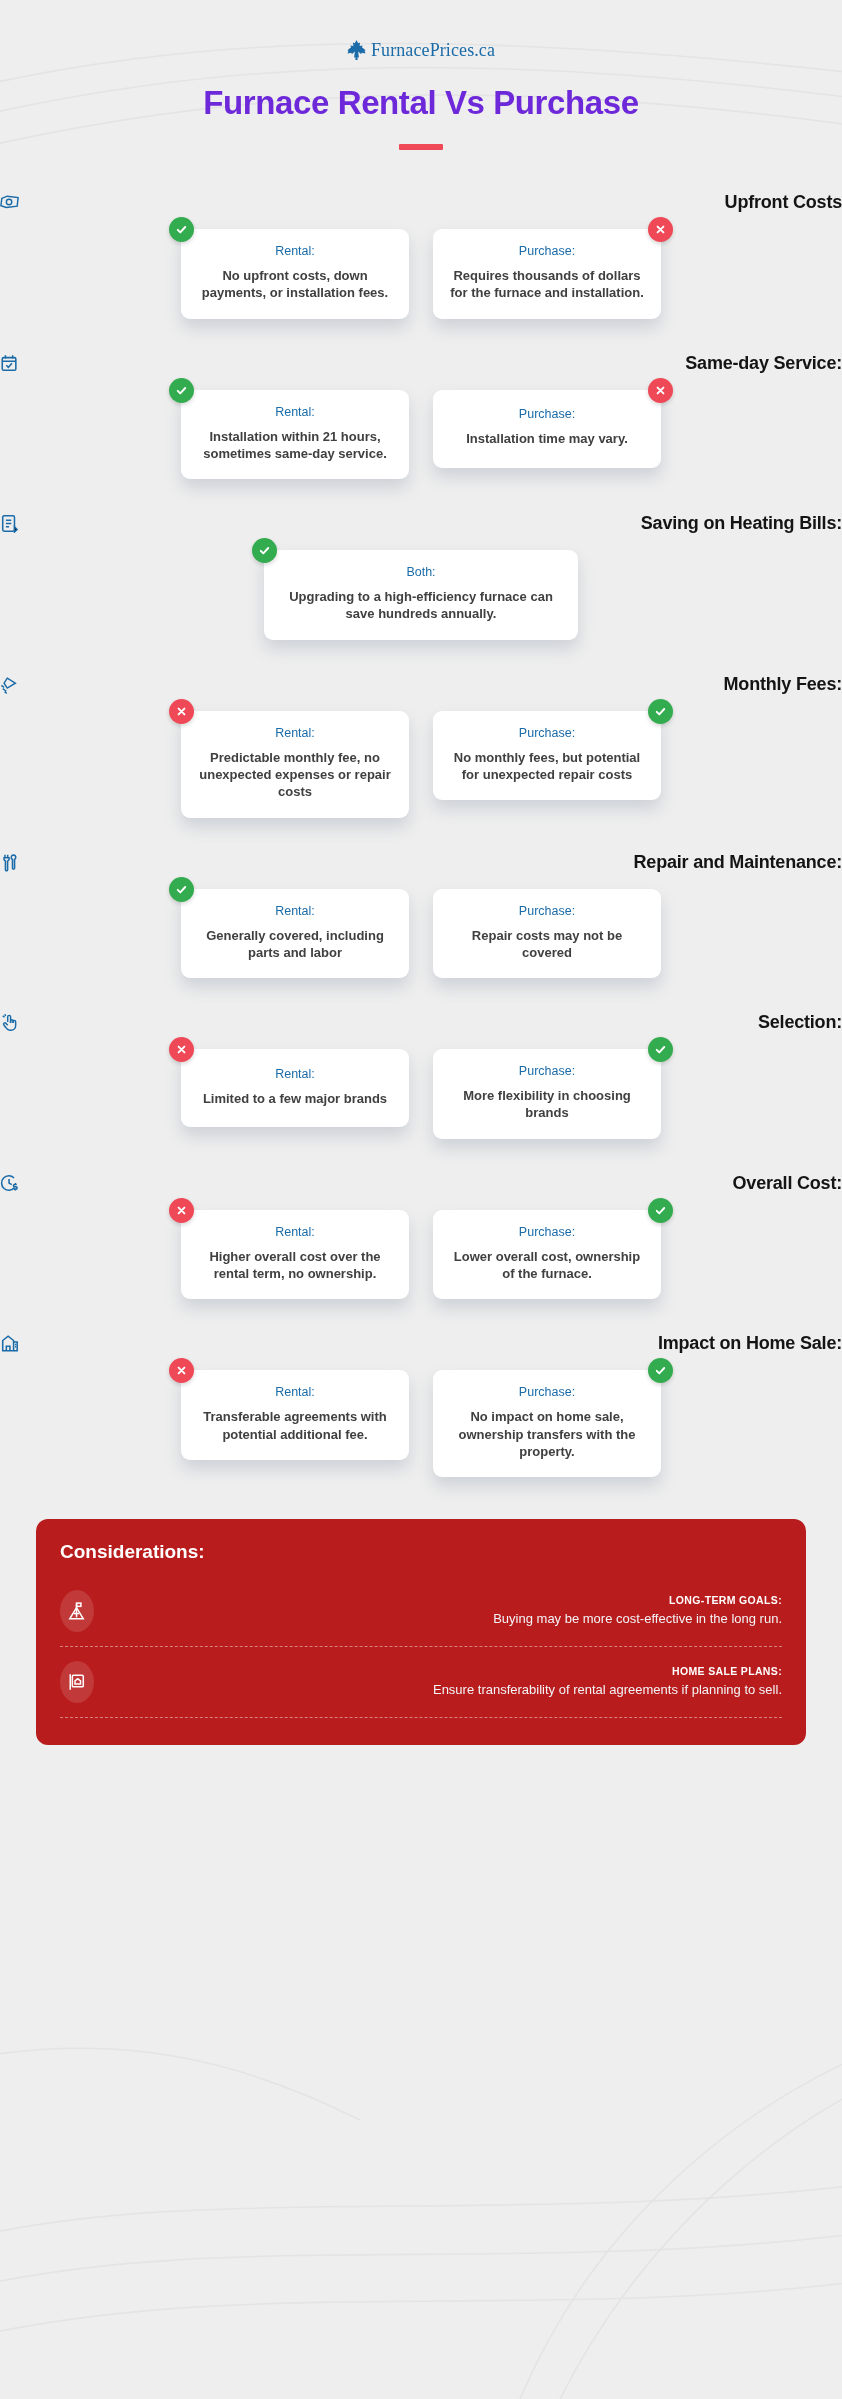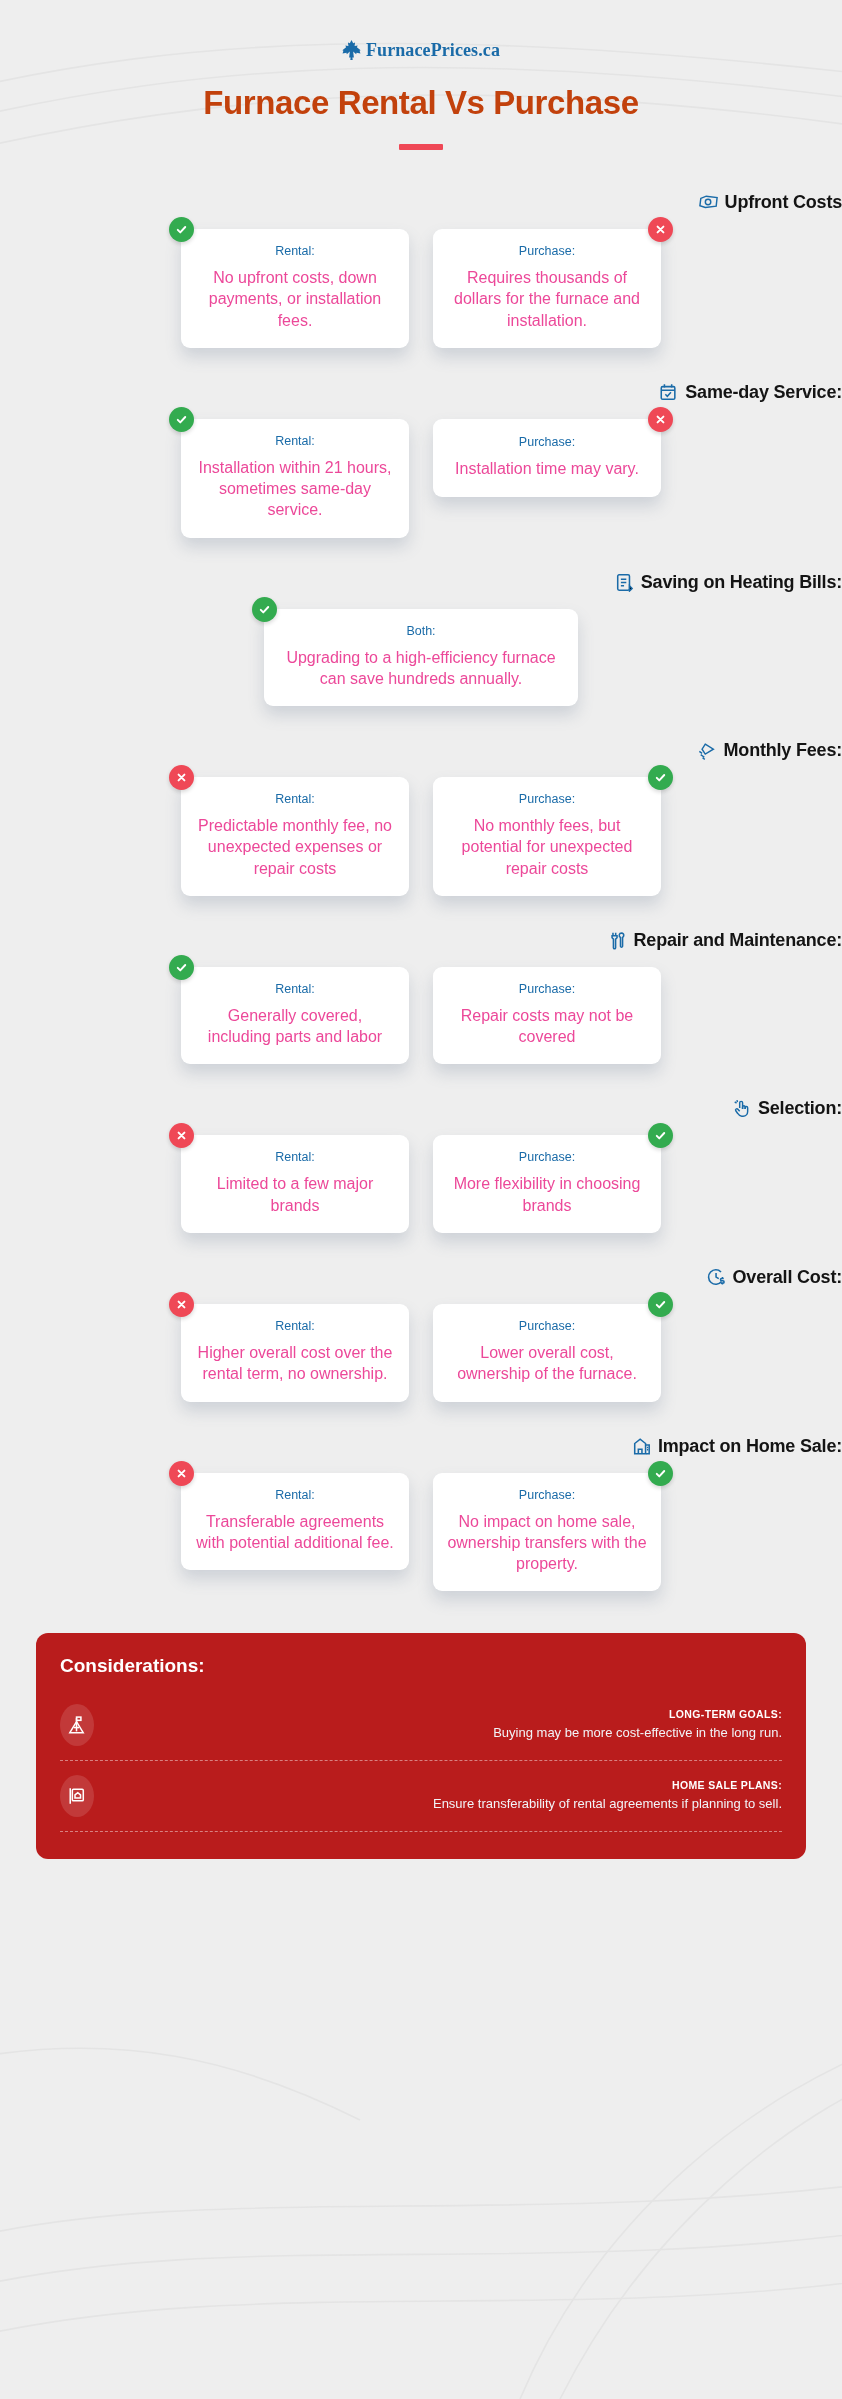--- a/index.html
+++ b/index.html
@@ -16,50 +16,50 @@
   
   .bg-swooshes { position: absolute; inset: 0; pointer-events: none; z-index: 0; }
 
   .page { position: relative; z-index: 1; width: 842px; }
 
   
   .header { padding-top: 38px; text-align: center; }
 
   .logo-row {
     display: flex; align-items: center; justify-content: center;
-    gap: 5px; height: 24px; font-weight: bold;
+    gap: 5px; height: 24px;
   }
   .logo-leaf { width: 19px; height: 22px; display: block; }
   .logo-text {
     font-family: "Liberation Serif", serif;
     font-size: 18px;
     color: #1a6ba8;
     letter-spacing: .1px;
     white-space: nowrap;
   }
 
   .main-title {
     margin-top: 22px;
     font-size: 33px;
     font-weight: bold;
-    color: #c2410c;
+    color: #6d28d9;
     letter-spacing: -.4px;
   }
 
   .title-rule {
     width: 44px; height: 6px; background: #ef4856;
     margin: 22px auto 0; border-radius: 1px;
   }
 
   
   .section { margin-top: 34px; }
   .section:first-of-type { margin-top: 42px; }
 
   .sec-heading {
-    display: flex; align-items: center; justify-content: flex-end;
+    display: flex; align-items: center; justify-content: space-between;
     gap: 7px;
     font-size: 18px; font-weight: bold; color: #141414;
     margin-bottom: 16px;
     letter-spacing: -.2px;
   }
   .sec-icon { width: 19px; height: 19px; display: block; flex: 0 0 auto; }
 
   .cards {
     display: flex; justify-content: center; gap: 24px;
     padding: 0 36px;
@@ -80,23 +80,23 @@
     display: flex; flex-direction: column; justify-content: center;
   }
 
   .card-label {
     color: #1a6ba8;
     font-size: 12.5px;
     font-weight: normal;
     margin-bottom: 9px;
   }
   .card-text {
-    color: #ec4899;
-    font-size: 16px;
-    font-weight: normal;
+    color: #404040;
+    font-size: 13px;
+    font-weight: bold;
     line-height: 1.33;
   }
 
   .badge {
     position: absolute;
     top: -12px;
     width: 25px; height: 25px;
     border-radius: 50%;
     display: flex; align-items: center; justify-content: center;
     color: #fff; font-size: 13px; font-weight: bold;

